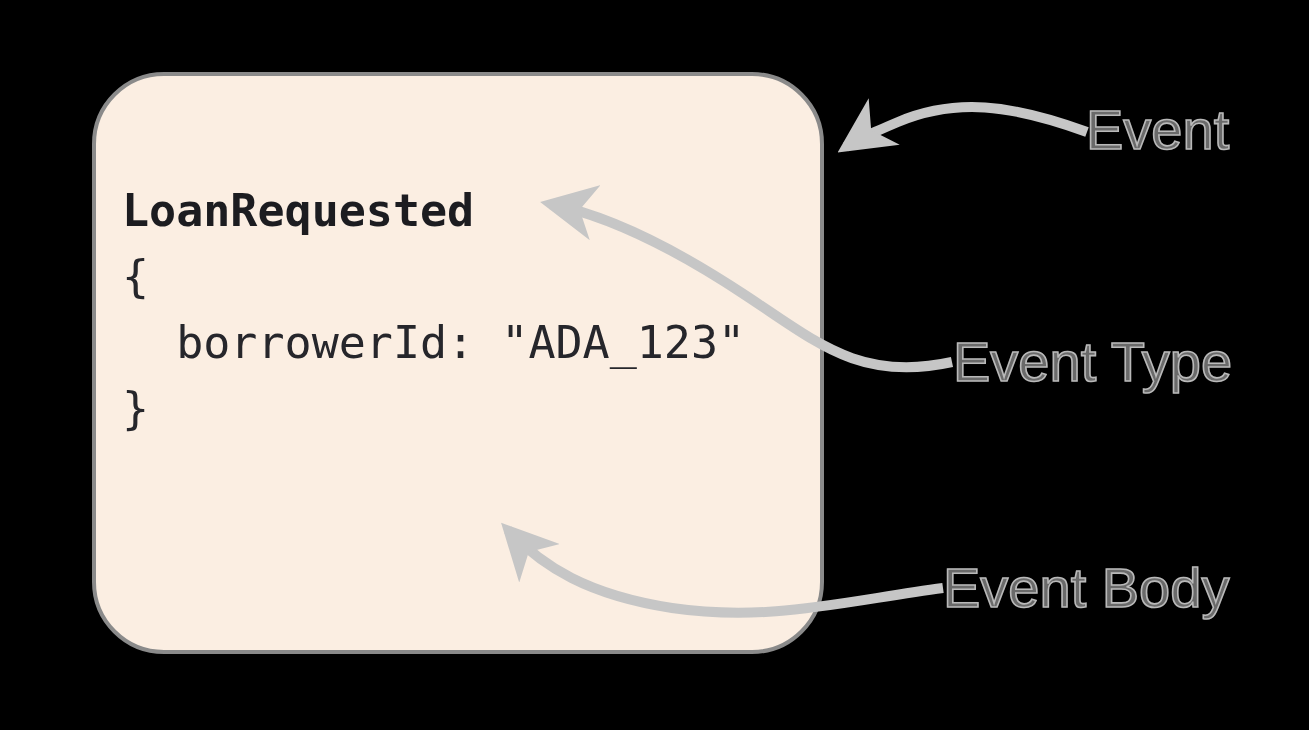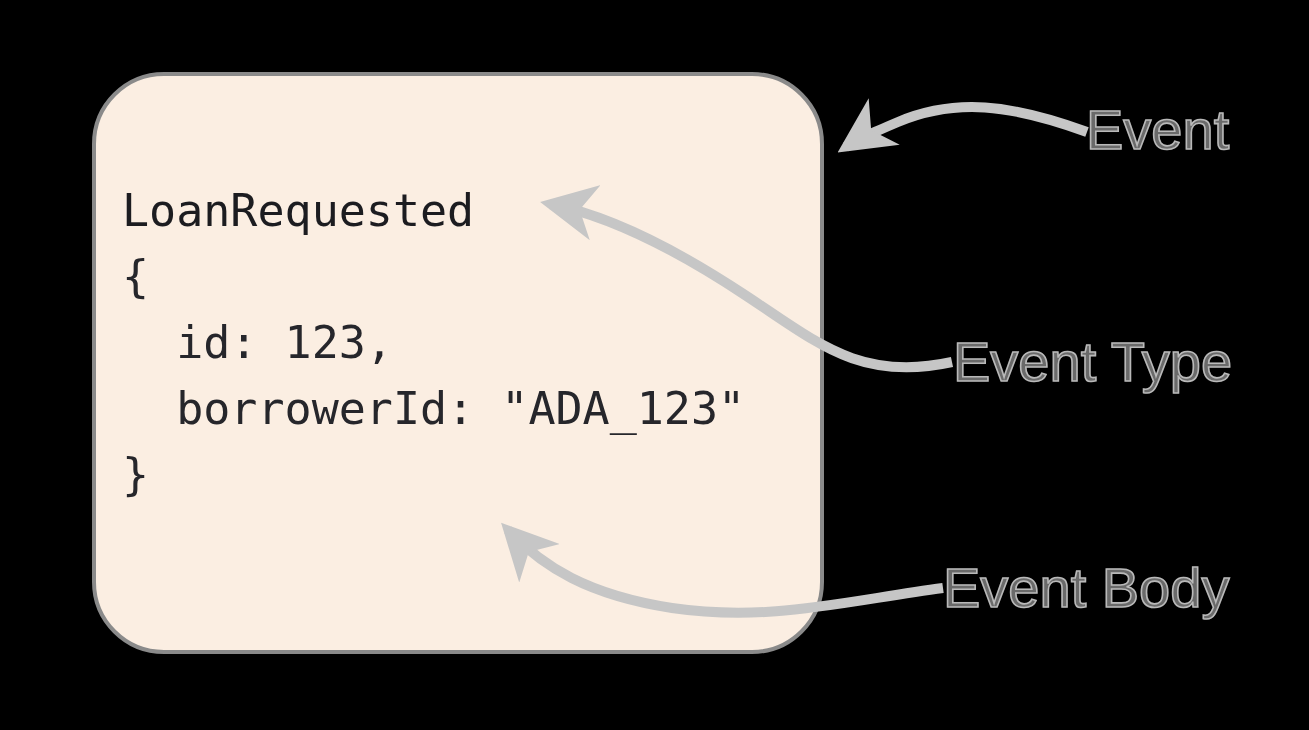--- a/index.html
+++ b/index.html
@@ -31,42 +31,42 @@
     position: absolute;
     left: 26px; top: 102px;
     margin: 0;
     font-family: "DejaVu Sans Mono", "Liberation Mono", monospace;
     font-size: 45px;
     line-height: 66px;
     color: #26262b;
     white-space: pre;
   }
   .code-line { display: block; }
-  .code-line.event-type-line { font-weight: normal; color: #1c1c20; }
+  .code-line.event-type-line { font-weight: bold; color: #1c1c20; }
   .diagram-label {
     position: absolute;
     font-size: 56px;
     line-height: 60px;
     color: #6a6a6a;
     -webkit-text-stroke: 1.6px #b9b9b9;
     text-shadow: 0 0 1px #b9b9b9;
     white-space: nowrap;
     z-index: 2;
   }
   .label-event      { left: 1086px; top: 100px; }
   .label-event-type { left: 953px;  top: 332px; }
   .label-event-body { left: 943px;  top: 558px; }
 </style>
 </head>
 <body>
 
 <div class="canvas">
 
   <div class="event-card">
-    <pre class="code-block"><span class="code-line event-type-line">LoanRequested</span><span class="code-line">{</span><span class="code-line">  id: 123,</span><span class="code-line">  borrowerId: "ADA_123"</span><span class="code-line">}</span></pre>
+    <pre class="code-block"><span class="code-line event-type-line">LoanRequested</span><span class="code-line">{</span><span class="code-line">  borrowerId: "ADA_123"</span><span class="code-line">}</span></pre>
   </div>
 
   <svg class="arrow-layer" width="1309" height="730" viewBox="0 0 1309 730" xmlns="http://www.w3.org/2000/svg">
     <defs>
       <marker id="arrowhead" viewBox="0 0 10 10" refX="8.2" refY="5" markerWidth="5.6" markerHeight="5.6" orient="auto">
         <path d="M0,0 L10,5 L0,10 L2.8,5 Z" fill="#c6c6c6"></path>
       </marker>
     </defs>
     <path d="M 1087 132 C 1010 104, 955 98, 898 122 C 872 133, 858 139, 846 147" fill="none" stroke-width="10" marker-end="url(#arrowhead)" stroke="#c6c6c6"></path>
     <path d="M 952 362 C 860 382, 818 343, 745 295 C 680 252, 612 216, 550 204" fill="none" stroke-width="10" marker-end="url(#arrowhead)" stroke="#c6c6c6"></path>

